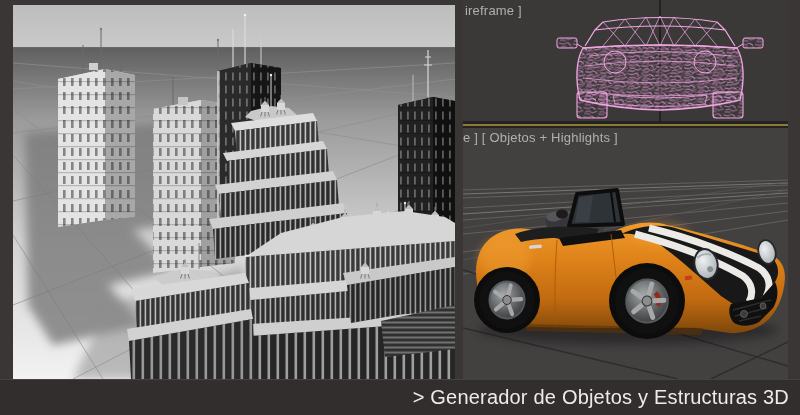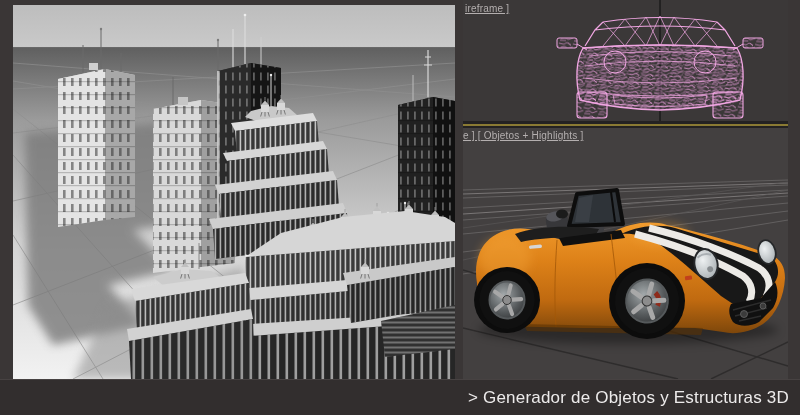--- a/index.html
+++ b/index.html
@@ -10,32 +10,32 @@
   }
   .render-panel{
     position:absolute;left:13px;top:5px;width:442px;height:374px;overflow:hidden;
     background:#c4c4c4;
   }
   .viewport{position:absolute;left:463px;width:325px;overflow:hidden;}
   .viewport-top{top:0;height:121px;background:#3b3838;}
   .viewport-bottom{top:128px;height:251px;background:#434040;}
   .vp-label{
     position:absolute;left:2px;top:3px;z-index:5;
-    font-size:10px;letter-spacing:.2px;color:#b4afaf;white-space:pre;text-decoration:underline;
+    font-size:13px;letter-spacing:.2px;color:#b4afaf;white-space:pre;
   }
   .sep-dark-a{position:absolute;left:463px;top:121px;width:325px;height:3px;background:#242222;}
   .sep-yellow{position:absolute;left:463px;top:124px;width:325px;height:2px;background:#8a7a33;}
   .sep-dark-b{position:absolute;left:463px;top:126px;width:325px;height:2px;background:#242222;}
   .caption-bar{
     position:absolute;left:0;top:379px;width:800px;height:36px;
     background:#322e2e;border-top:1px solid #474242;
     display:flex;align-items:center;justify-content:flex-end;
   }
   .caption-text{
-    color:#edebeb;font-size:17px;padding-right:11px;letter-spacing:.2px;
+    color:#edebeb;font-size:20px;padding-right:11px;letter-spacing:.2px;
   }
   svg{display:block;}
 </style>
 </head>
 <body>
 
 <div class="stage">
 
   <div class="render-panel">
     <svg width="442" height="374" viewBox="0 0 442 374">

